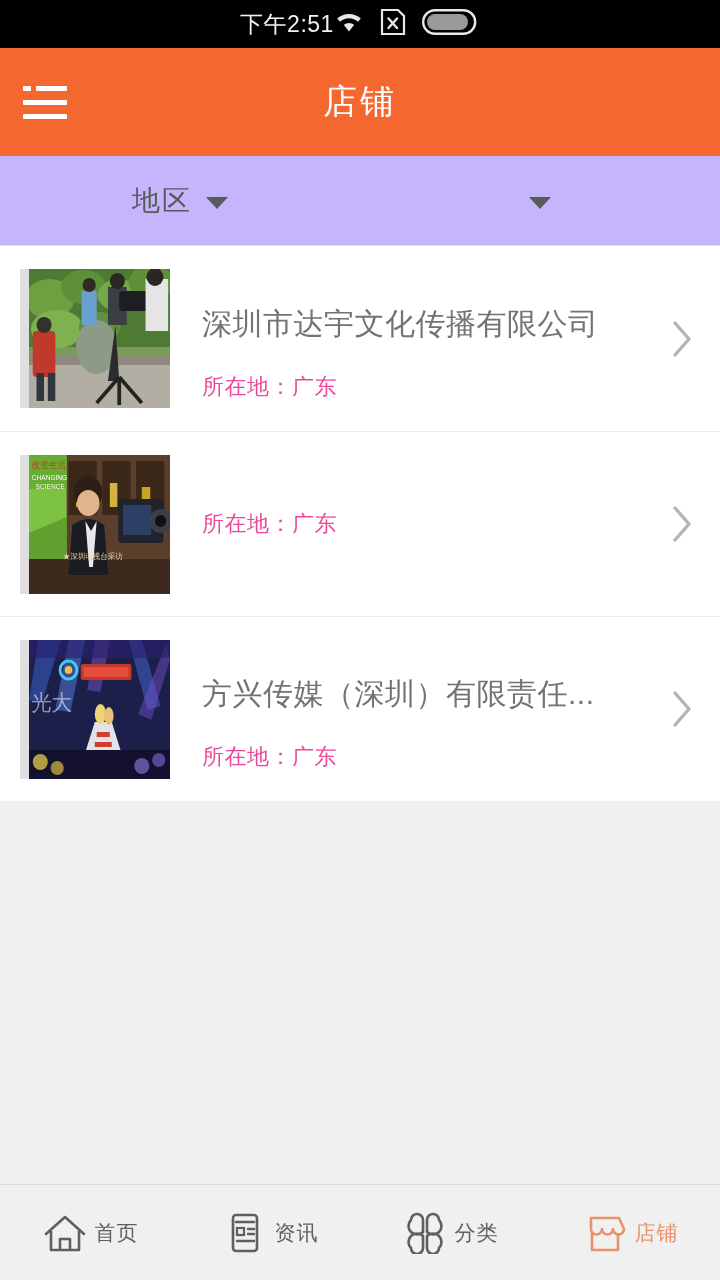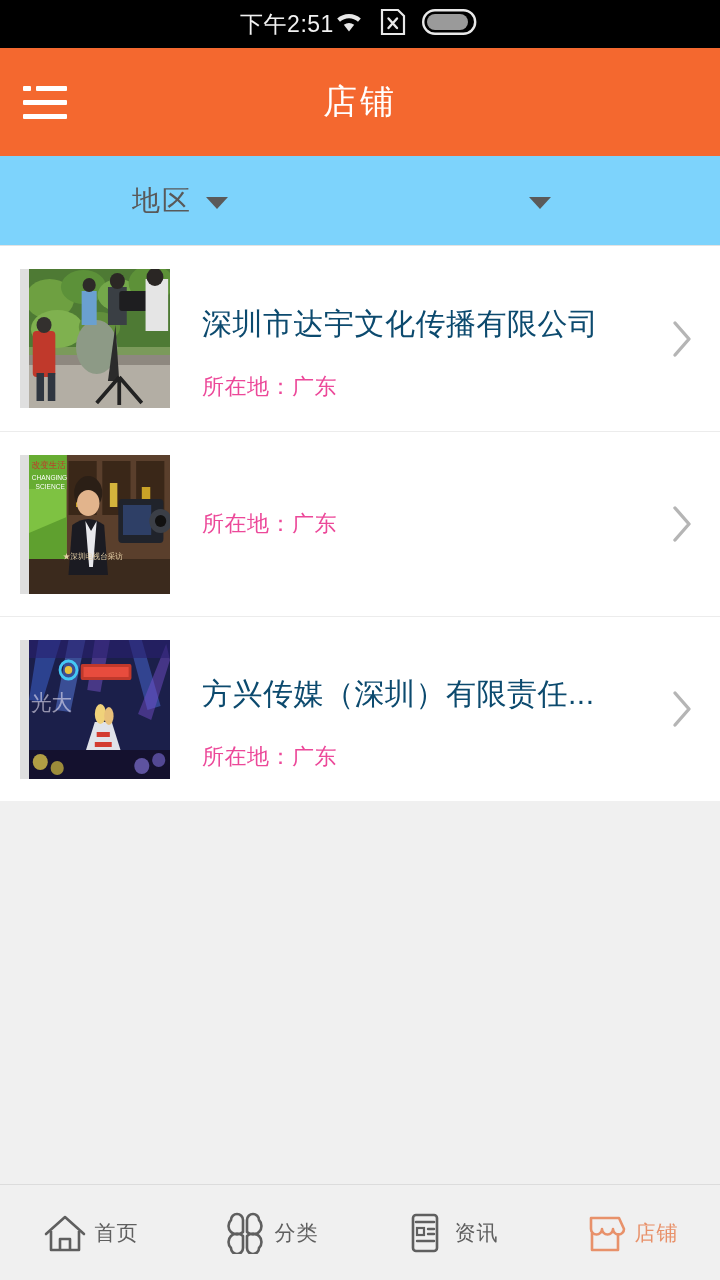--- a/index.html
+++ b/index.html
@@ -32,21 +32,21 @@
   .hamburger .bar.split { display:flex; gap:5px; background:none; }
   .hamburger .bar.split i { display:block; height:5px; background:#fff; border-radius:1px; }
   .hamburger .bar.split i:first-child { width:8px; }
   .hamburger .bar.split i:last-child { flex:1; }
   .header-title {
     width:100%; text-align:center; color:#fff; font-size:34px; letter-spacing:3px;
   }
 
   
   .filterbar {
-    flex:0 0 90px; background:#7dd3fc; display:flex; align-items:flex-end;
+    flex:0 0 90px; background:#c4b5fd; display:flex; align-items:flex-end;
     border-bottom:1px solid #e3e3e3;
   }
   .filter-cell {
     flex:1; display:flex; align-items:center; justify-content:center; gap:14px;
     height:100%; cursor:pointer;
   }
   .filter-label { font-size:28px; color:#595959; letter-spacing:2px; }
   .caret {
     width:0; height:0; border-left:11px solid transparent; border-right:11px solid transparent;
     border-top:12px solid #5a5a5a; margin-top:4px;
@@ -60,21 +60,21 @@
   }
   .list-item + .list-item { border-top:1px solid #ececec; }
   .thumb {
     width:150px; height:139px; flex:0 0 150px; overflow:hidden; position:relative;
     background:#dfdfdf;
     padding-left:9px;
   }
   .thumb svg { display:block; width:100%; height:100%; }
   .item-body { flex:1; padding-left:32px; display:flex; flex-direction:column; gap:32px; }
   .item-title {
-    font-size:30px; color:#0c4a6e; letter-spacing:.5px; line-height:1.1;
+    font-size:30px; color:#737373; letter-spacing:.5px; line-height:1.1;
     white-space:nowrap; overflow:hidden; text-overflow:ellipsis; max-width:430px;margin-top:31px;
   }
   .item-sub { font-size:22px; color:#ec4899; letter-spacing:.5px; }
   .chevron {
     flex:0 0 40px; display:flex; align-items:center; justify-content:center; color:#b8b8b8;
   }
 
   .filler { flex:1 1 auto; background:#f0f0f0; }
 
   
@@ -272,41 +272,41 @@
           <path d="M9 19 V38 H37 V19" fill="none" stroke="#5f5f5f" stroke-width="2.6" stroke-linejoin="round"></path>
           <path d="M18 38 V27 h10 v11" fill="none" stroke="#5f5f5f" stroke-width="2.6" stroke-linejoin="round"></path>
         </svg>
       </span>
       <span class="tab-label">首页</span>
     </div>
 
     <div class="tab">
       <span>
         <svg width="46" height="42" viewBox="0 0 46 42">
+          <rect x="11" y="3" width="24" height="36" rx="3" fill="none" stroke="#5f5f5f" stroke-width="2.6"></rect>
+          <path d="M14 10 h18" stroke="#5f5f5f" stroke-width="2.6" stroke-linecap="round"></path>
+          <rect x="15" y="16" width="7" height="7" fill="none" stroke="#5f5f5f" stroke-width="2.2"></rect>
+          <path d="M26 17 h6 M26 22 h6 M15 29 h17" stroke="#5f5f5f" stroke-width="2.4" stroke-linecap="round"></path>
+        </svg>
+      </span>
+      <span class="tab-label">资讯</span>
+    </div>
+
+    <div class="tab">
+      <span>
+        <svg width="46" height="42" viewBox="0 0 46 42">
           <path d="M21 20 V8 a6 6 0 0 0 -12 0 a6 6 0 0 0 12 12 Z" fill="none" stroke="#5f5f5f" stroke-width="2.6" stroke-linejoin="round"></path>
           <path d="M25 20 V8 a6 6 0 0 1 12 0 a6 6 0 0 1 -12 12 Z" fill="none" stroke="#5f5f5f" stroke-width="2.6" stroke-linejoin="round"></path>
           <path d="M21 24 V36 a6 6 0 0 1 -12 0 a6 6 0 0 1 12 -12 Z" fill="none" stroke="#5f5f5f" stroke-width="2.6" stroke-linejoin="round"></path>
           <path d="M25 24 V36 a6 6 0 0 0 12 0 a6 6 0 0 0 -12 -12 Z" fill="none" stroke="#5f5f5f" stroke-width="2.6" stroke-linejoin="round"></path>
         </svg>
       </span>
       <span class="tab-label">分类</span>
     </div>
 
-    <div class="tab">
-      <span>
-        <svg width="46" height="42" viewBox="0 0 46 42">
-          <rect x="11" y="3" width="24" height="36" rx="3" fill="none" stroke="#5f5f5f" stroke-width="2.6"></rect>
-          <path d="M14 10 h18" stroke="#5f5f5f" stroke-width="2.6" stroke-linecap="round"></path>
-          <rect x="15" y="16" width="7" height="7" fill="none" stroke="#5f5f5f" stroke-width="2.2"></rect>
-          <path d="M26 17 h6 M26 22 h6 M15 29 h17" stroke="#5f5f5f" stroke-width="2.4" stroke-linecap="round"></path>
-        </svg>
-      </span>
-      <span class="tab-label">资讯</span>
-    </div>
-
     <div class="tab active">
       <span>
         <svg width="46" height="42" viewBox="0 0 46 42">
           <path d="M9 6 h28 l5 11 a5.5 5.5 0 0 1 -11 0 a5.5 5.5 0 0 1 -11 0 a5.5 5.5 0 0 1 -11 0 Z" fill="none" stroke="#e8916a" stroke-width="2.6" stroke-linejoin="round"></path>
           <path d="M10 21 V38 H36 V21" fill="none" stroke="#e8916a" stroke-width="2.6" stroke-linejoin="round"></path>
         </svg>
       </span>
       <span class="tab-label">店铺</span>
     </div>
 

